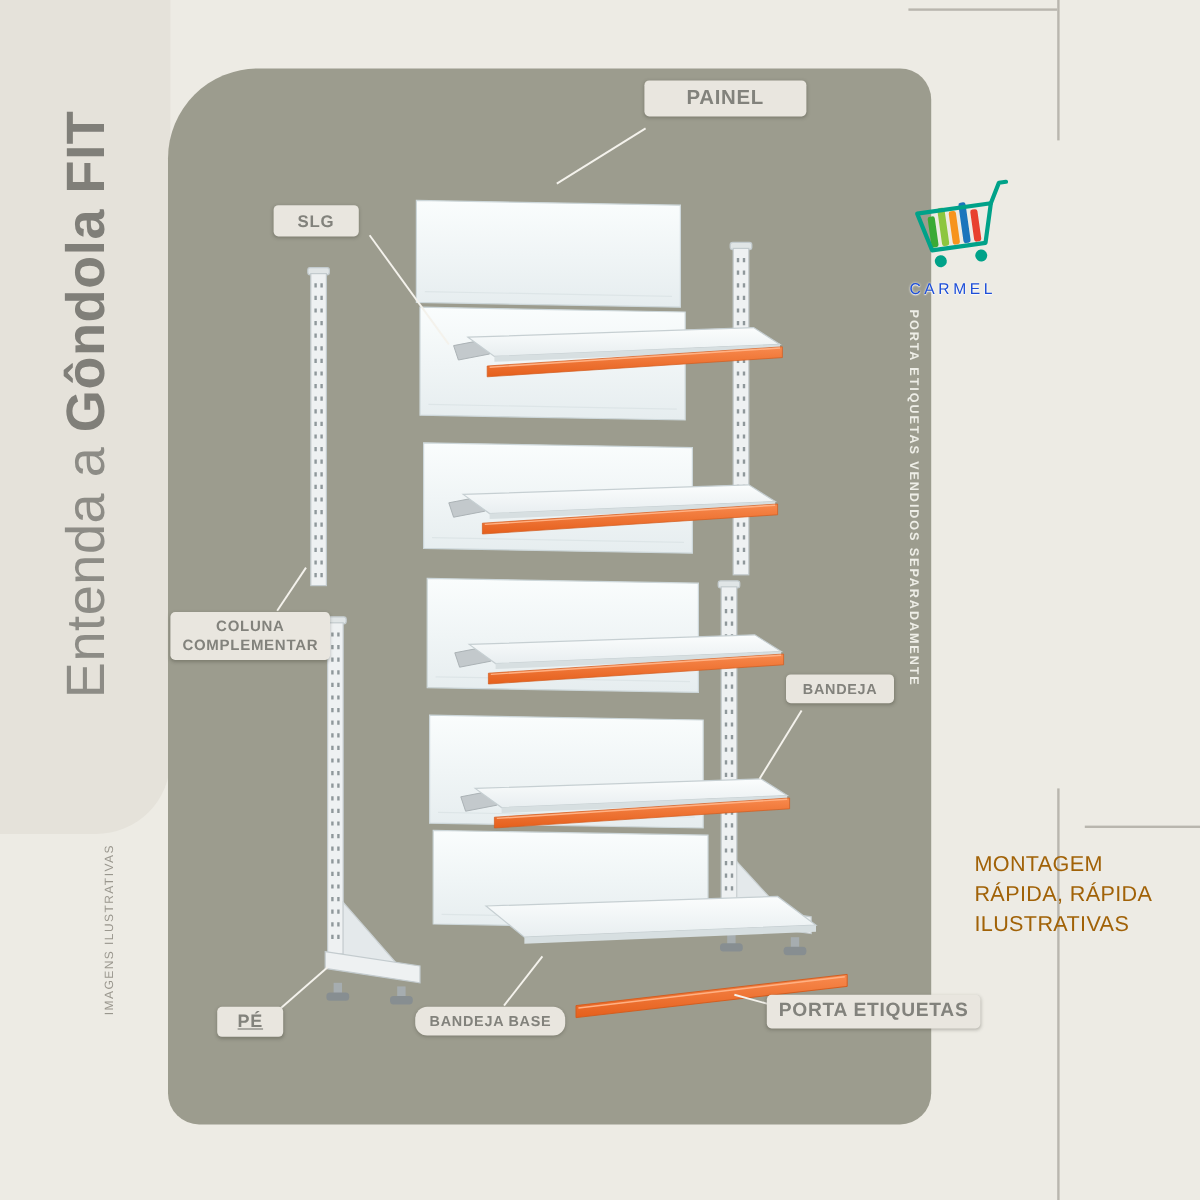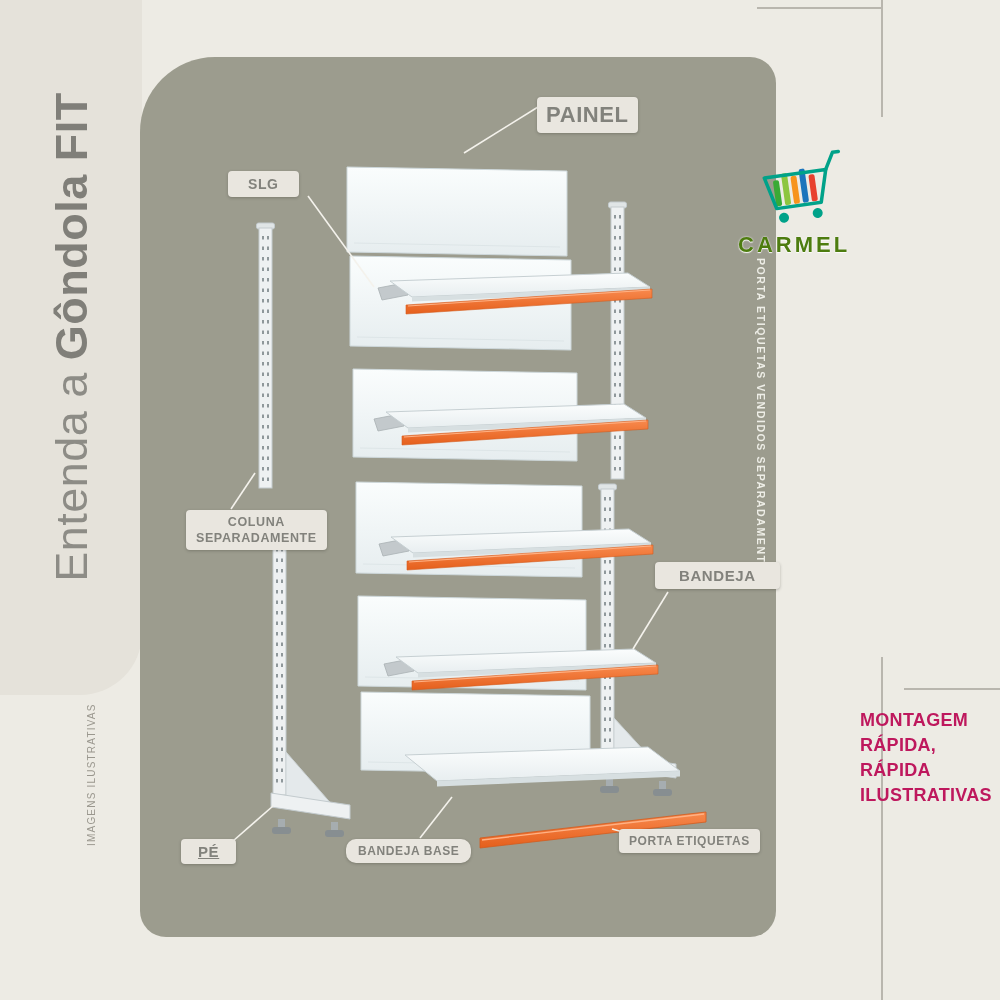--- a/index.html
+++ b/index.html
@@ -17,42 +17,42 @@
   
   .stage{position:absolute;left:140px;top:57px;width:636px;height:880px;background:#9c9c8e;
     border-radius:75px 26px 26px 26px;}
 
   .diagram-svg{position:absolute;left:0;top:0;width:1000px;height:1000px;pointer-events:none;}
 
   
   .part-label{position:absolute;background:#e9e6df;color:#82827c;font-weight:bold;
     border-radius:4px;box-shadow:0 1px 3px rgba(50,50,40,.3);text-align:center;
     letter-spacing:0.6px;white-space:nowrap;z-index:5;}
-  .lbl-painel{left:537px;top:97px;font-size:22px;padding:5px 9px;}
+  .lbl-painel{left:537px;top:67px;font-size:17px;padding:5px 35px;}
   .lbl-slg{left:228px;top:171px;font-size:14px;padding:5px 20px;}
-  .lbl-coluna{left:142px;top:510px;font-size:12.5px;padding:4px 10px;line-height:16px;margin-left:44px;}
-  .lbl-bandeja{left:655px;top:562px;font-size:15px;padding:5px 24px;}
+  .lbl-coluna{left:142px;top:510px;font-size:12.5px;padding:4px 10px;line-height:16px;}
+  .lbl-bandeja{left:655px;top:562px;font-size:12px;padding:5px 14px;}
   .lbl-pe{left:181px;top:839px;font-size:15px;padding:4px 17px;text-decoration:underline;}
   .lbl-bandeja-base{left:346px;top:839px;font-size:12px;padding:5px 12px;border-radius:10px;}
-  .lbl-porta{left:619px;top:829px;font-size:12px;padding:5px 10px;}
+  .lbl-porta{left:639px;top:829px;font-size:16px;padding:5px 10px;}
 
   
   .note-right{position:absolute;left:755px;top:258px;writing-mode:vertical-rl;
     font-size:10.5px;font-weight:bold;color:#eeeee7;letter-spacing:1.6px;z-index:4;}
   .note-left{position:absolute;left:86px;top:846px;width:160px;transform:rotate(-90deg);
     transform-origin:0 0;font-size:10px;color:#9a978e;letter-spacing:1.2px;white-space:nowrap;z-index:4;}
 
   
   .brand{position:absolute;left:738px;top:148px;width:112px;text-align:center;z-index:4;}
-  .brand-name{font-size:22px;font-weight:bold;color:#4d7c0f;letter-spacing:3px;margin-top:2px;
+  .brand-name{font-size:13px;font-weight:normal;color:#1d4ed8;letter-spacing:3px;margin-top:2px;
     text-shadow:0 0 2px #ffffff,0 1px 1px rgba(255,255,255,.9);}
 
   
-  .benefits{position:absolute;left:812px;top:708px;font-size:18px;font-weight:bold;
-    color:#be185d;line-height:25px;letter-spacing:0.3px;z-index:4;margin-left:48px;}
+  .benefits{position:absolute;left:812px;top:708px;font-size:18px;font-weight:normal;
+    color:#a16207;line-height:25px;letter-spacing:0.3px;z-index:4;}
 
   
   .decor{position:absolute;background:#b9b6ae;z-index:3;}
   .decor-top-h{left:757px;top:7px;width:124px;height:2px;}
   .decor-top-v{left:881px;top:0;width:2px;height:117px;}
   .decor-bot-v{left:881px;top:657px;width:2px;height:343px;}
   .decor-bot-h{left:904px;top:688px;width:96px;height:2px;}
 </style>
 </head>
 <body>
@@ -189,21 +189,21 @@
       <line x1="233" y1="841" x2="273" y2="806"></line>
       <line x1="420" y1="838" x2="452" y2="797"></line>
       <line x1="645" y1="838" x2="612" y2="829"></line>
     </g>
   </svg>
 
   <div class="part-label lbl-painel">PAINEL</div>
   <div class="part-label lbl-slg">SLG</div>
   <div class="part-label lbl-coluna">
     <div>COLUNA</div>
-    <div>SEPARADAMENTE</div>
+    <div>COMPLEMENTAR</div>
   </div>
   <div class="part-label lbl-bandeja">BANDEJA</div>
   <div class="part-label lbl-pe">PÉ</div>
   <div class="part-label lbl-bandeja-base">BANDEJA BASE</div>
   <div class="part-label lbl-porta">PORTA ETIQUETAS</div>
 
   <div class="note-right">PORTA ETIQUETAS VENDIDOS SEPARADAMENTE</div>
   <div class="note-left">IMAGENS ILUSTRATIVAS</div>
 
   <div class="brand">

